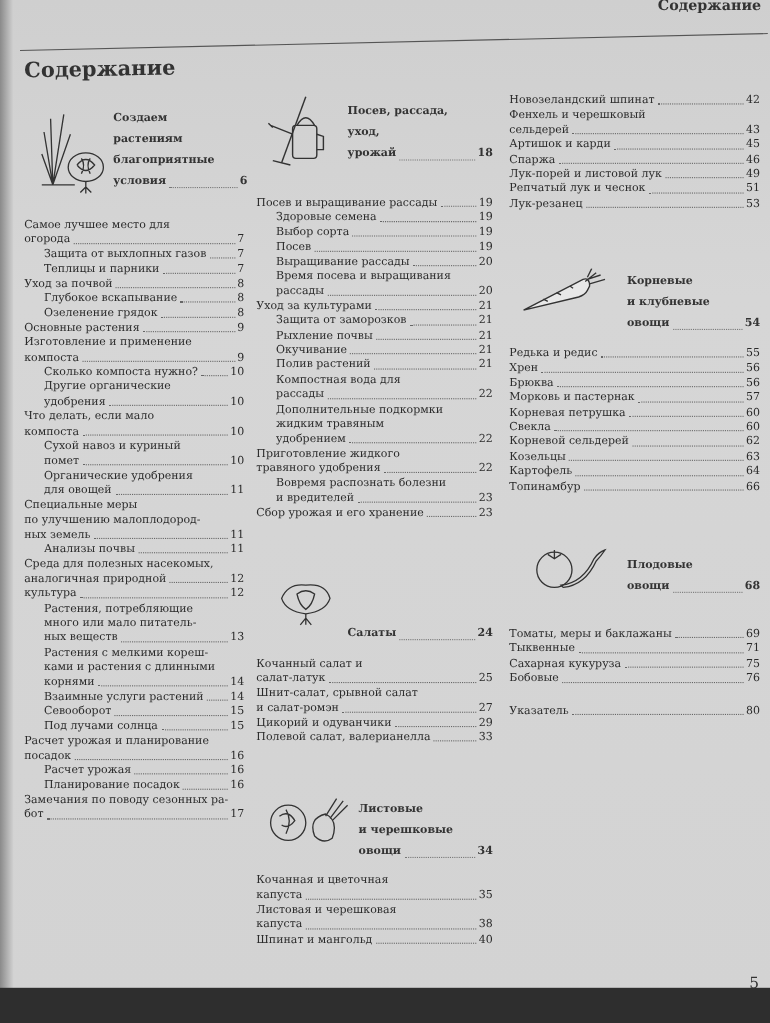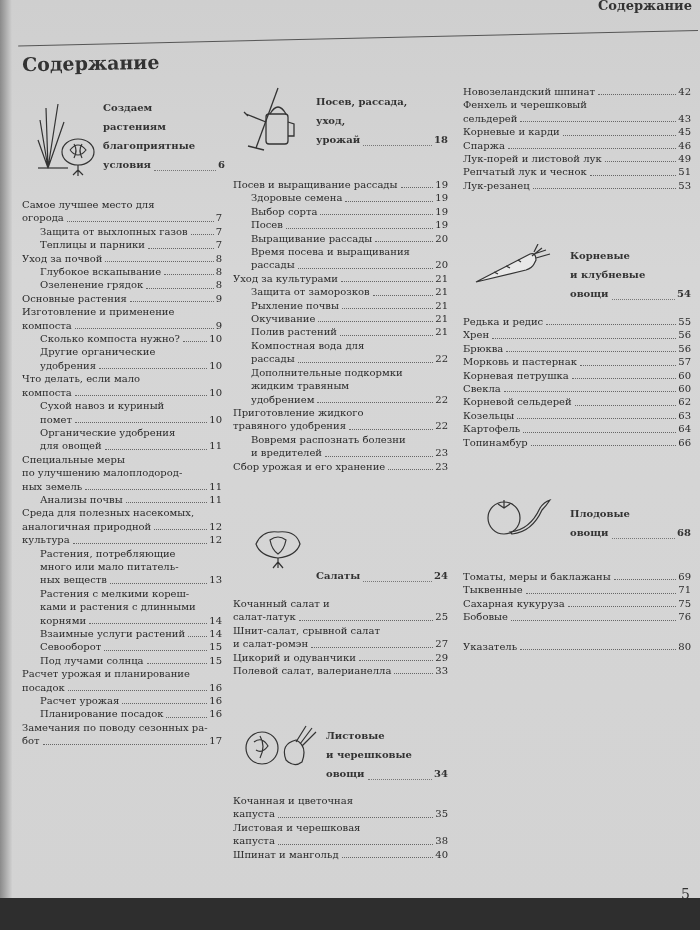--- a/index.html
+++ b/index.html
@@ -468,21 +468,21 @@
       </div>
       <div class="entry">
         <span class="t">Фенхель и черешковый</span>
       </div>
       <div class="entry">
         <span class="t">сельдерей</span>
         <span class="dots"></span>
         <span class="p">43</span>
       </div>
       <div class="entry">
-        <span class="t">Корневые и карди</span>
+        <span class="t">Артишок и карди</span>
         <span class="dots"></span>
         <span class="p">45</span>
       </div>
       <div class="entry">
         <span class="t">Спаржа</span>
         <span class="dots"></span>
         <span class="p">46</span>
       </div>
       <div class="entry">
         <span class="t">Лук-порей и листовой лук</span>

